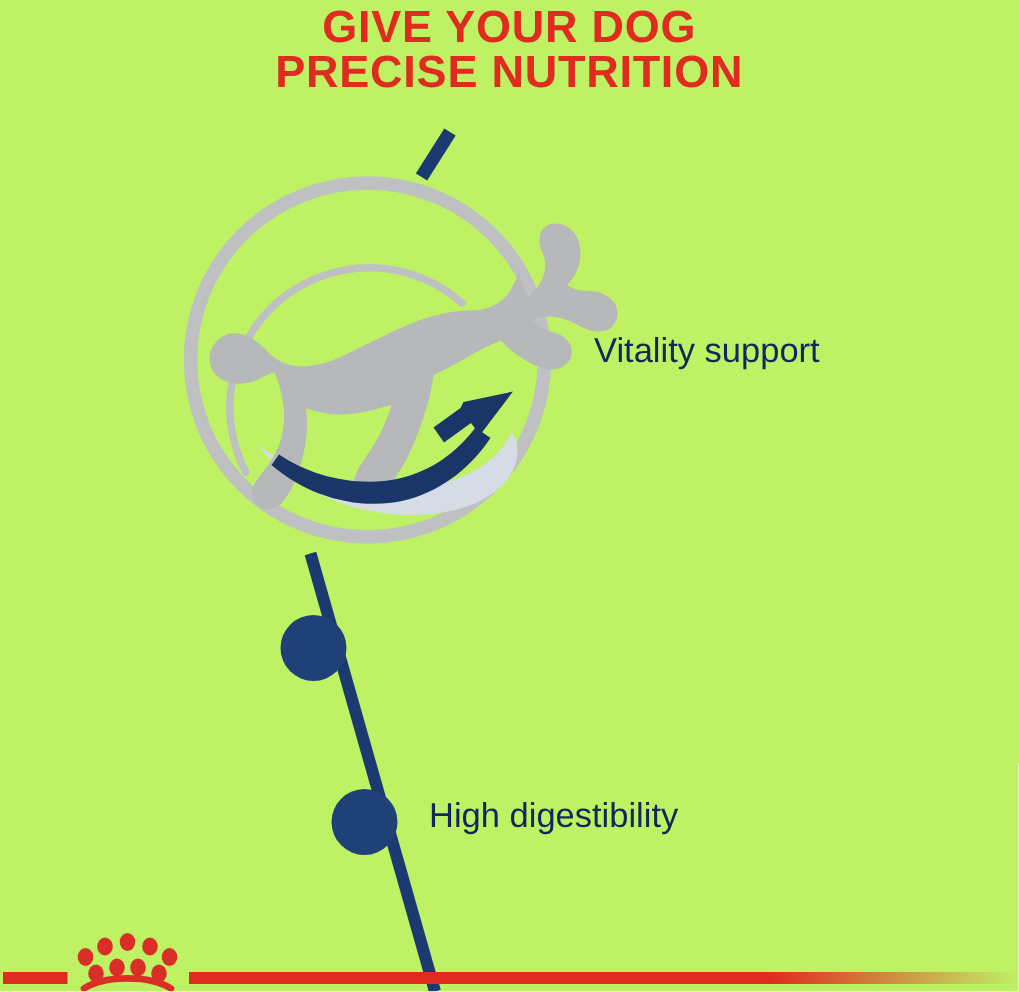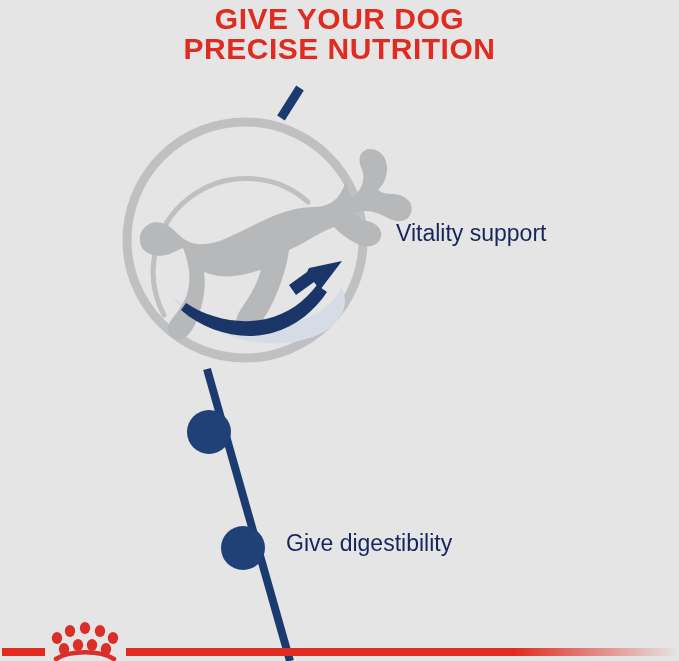--- a/index.html
+++ b/index.html
@@ -7,21 +7,21 @@
     padding: 0;
     background: #ffffff;
   }
   body {
     font-family: "Liberation Sans", sans-serif;
   }
   #page {
     position: relative;
     width: 679px;
     height: 661px;
-    background: #e5e5e5;
+    background: #bef264;
     overflow: hidden;
   }
 
   
   #headline {
     position: absolute;
     left: 0;
     top: 4px;
     width: 679px;
     text-align: center;
@@ -186,15 +186,15 @@
       <ellipse cx="92" cy="645" rx="5.2" ry="6"></ellipse>
       <ellipse cx="106" cy="649" rx="5.2" ry="6"></ellipse>
 
       <path d="M 56 659 C 70 650 100 650 114 659" fill="none" stroke="#D92F28" stroke-width="4.5" stroke-linecap="round"></path>
     </g>
   </svg>
 
   <div class="benefit-label" id="benefit-0">Vitality support</div>
 
 
-  <div class="benefit-label" id="benefit-2">Give digestibility</div>
+  <div class="benefit-label" id="benefit-2">High digestibility</div>
 
 </div>
 
 </body></html>

